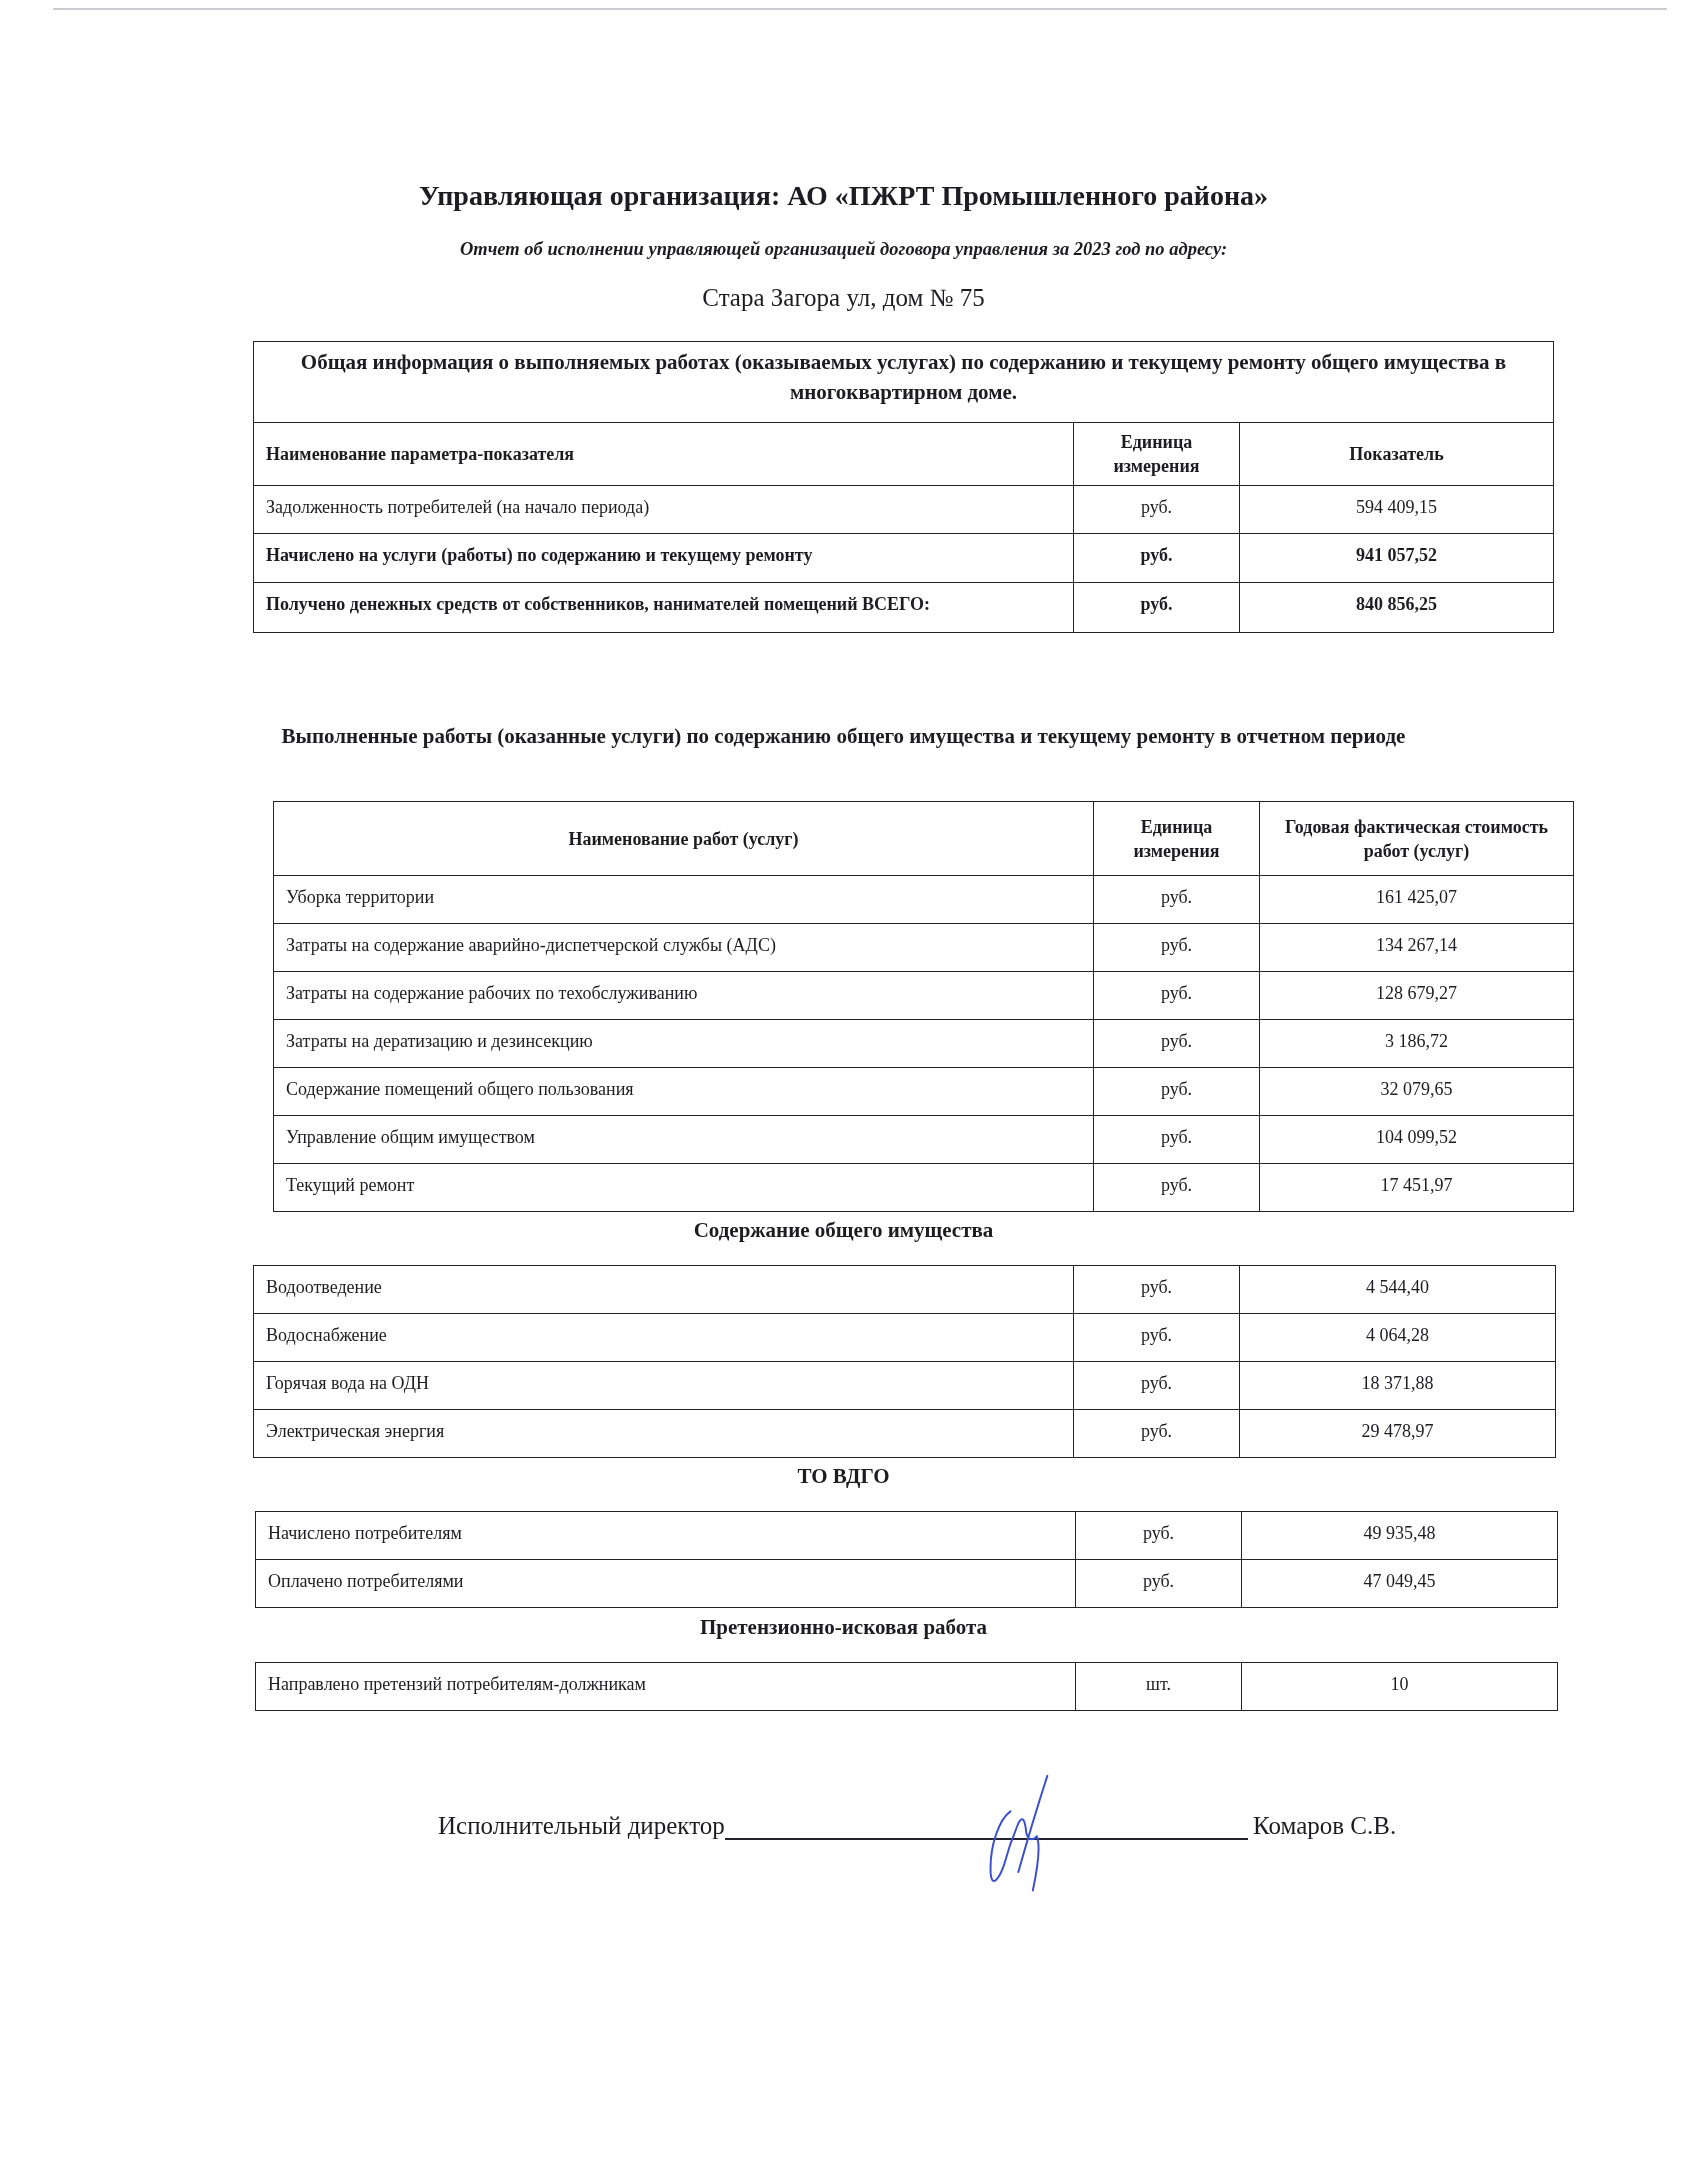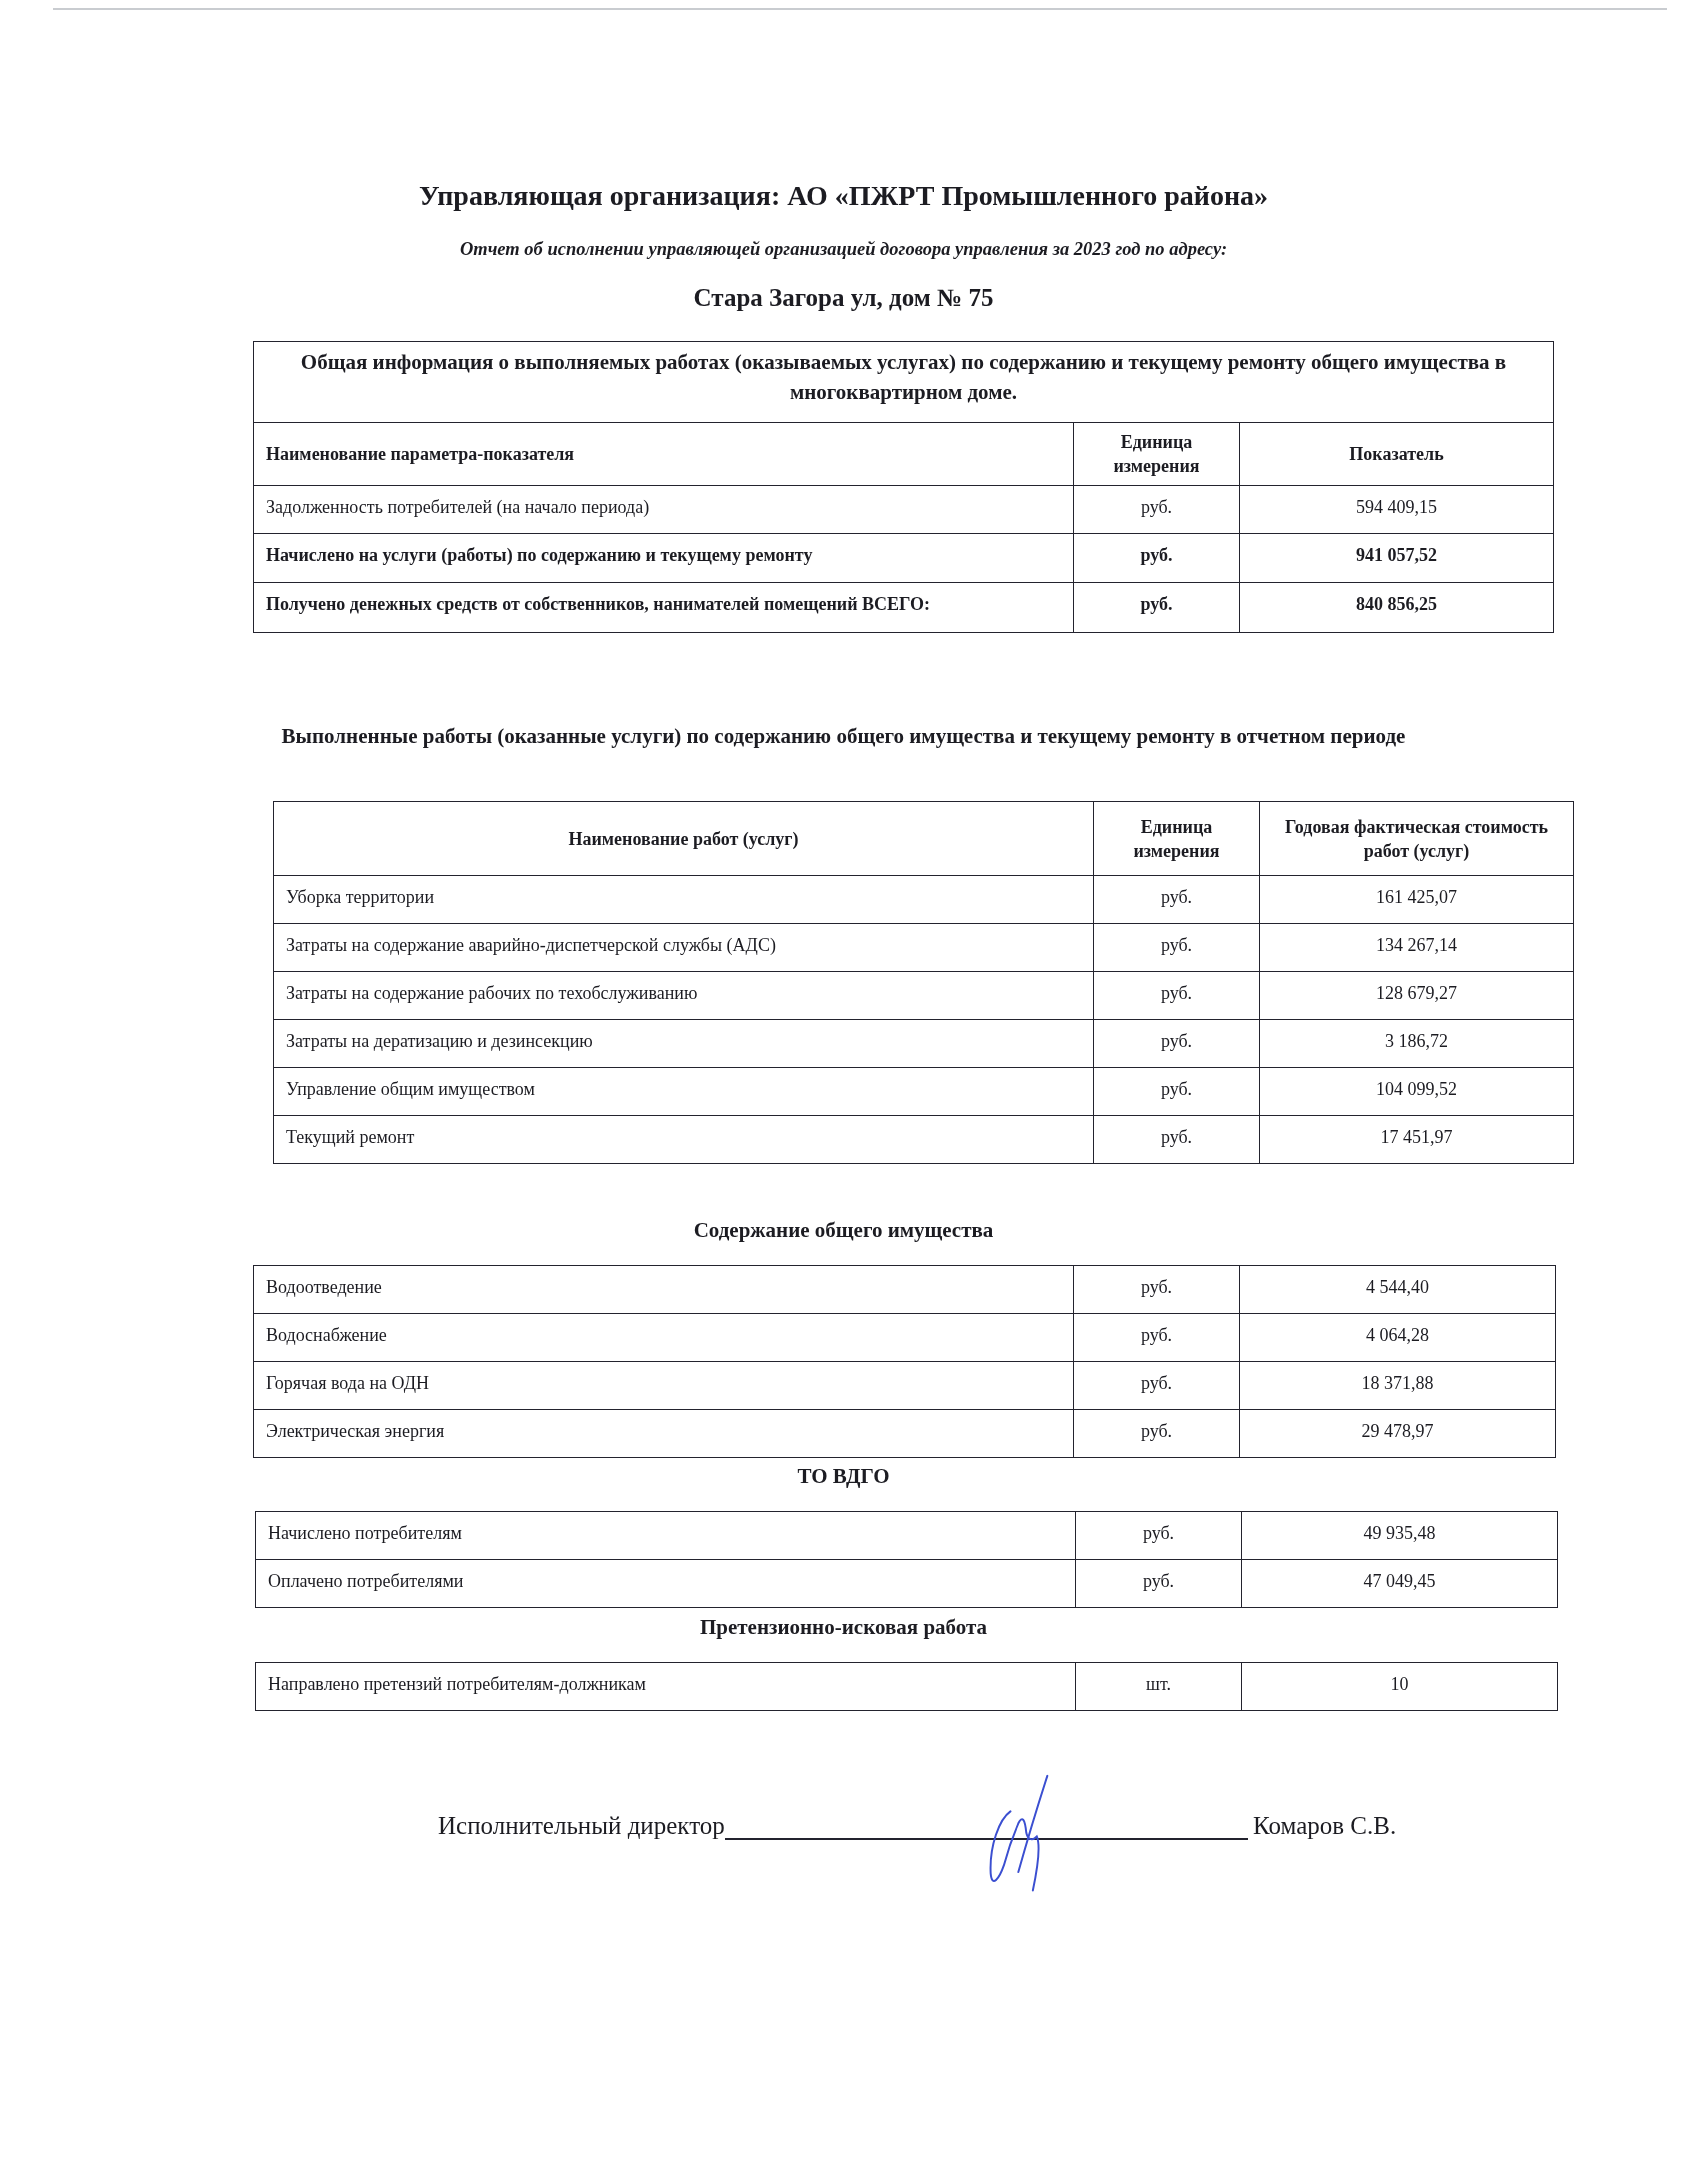--- a/index.html
+++ b/index.html
@@ -4,21 +4,21 @@
 <style>
   html, body { margin: 0; padding: 0; background: #ffffff; }
   body {
     width: 1687px; height: 2183px; position: relative; overflow: hidden;
     font-family: "Liberation Serif", "DejaVu Serif", serif; color: #1c1c22;
   }
   .scanline { position: absolute; left: 53px; top: 8px; width: 1614px; height: 2px; background: #c9ccd0; }
   .center { position: absolute; left: 0; width: 1687px; text-align: center; }
   .org-title { top: 180px; font-size: 28px; font-weight: bold; }
   .report-subtitle { top: 239px; font-size: 18.5px; font-weight: bold; font-style: italic; }
-  .address { top: 284px; font-size: 25px; font-weight: bold; }
+  .address { top: 284px; font-size: 25px; font-weight: normal; }
 
   table.doc {
     position: absolute; border-collapse: collapse; table-layout: fixed;
     font-size: 18px;
   }
   table.doc td, table.doc th { border: 1.7px solid #23232e; padding: 0 12px; }
   table.doc td { vertical-align: top; padding-top: 10.6px; }
   table.doc td.u, table.doc td.v { text-align: center; }
   table.doc .b { font-weight: bold; }
   table.doc th { font-weight: bold; text-align: center; vertical-align: middle; }
@@ -116,20 +116,25 @@
         <td>Затраты на содержание рабочих по техобслуживанию</td>
         <td class="u">руб.</td>
         <td class="v">128 679,27</td>
       </tr>
       <tr style="height: 48px;">
         <td>Затраты на дератизацию и дезинсекцию</td>
         <td class="u">руб.</td>
         <td class="v">3 186,72</td>
       </tr>
       <tr style="height: 48px;">
+        <td>Содержание помещений общего пользования</td>
+        <td class="u">руб.</td>
+        <td class="v">32 079,65</td>
+      </tr>
+      <tr style="height: 48px;">
         <td>Управление общим имуществом</td>
         <td class="u">руб.</td>
         <td class="v">104 099,52</td>
       </tr>
       <tr style="height: 48px;">
         <td>Текущий ремонт</td>
         <td class="u">руб.</td>
         <td class="v">17 451,97</td>
       </tr>
     </tbody>

